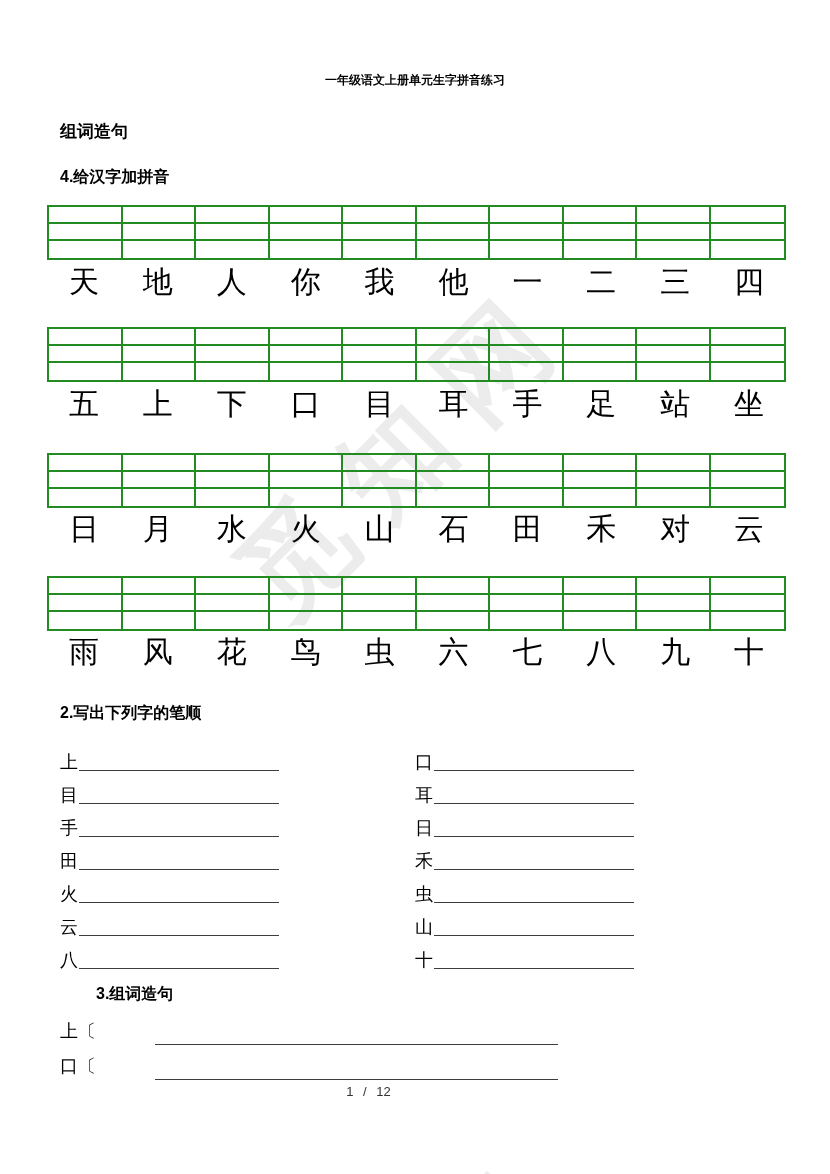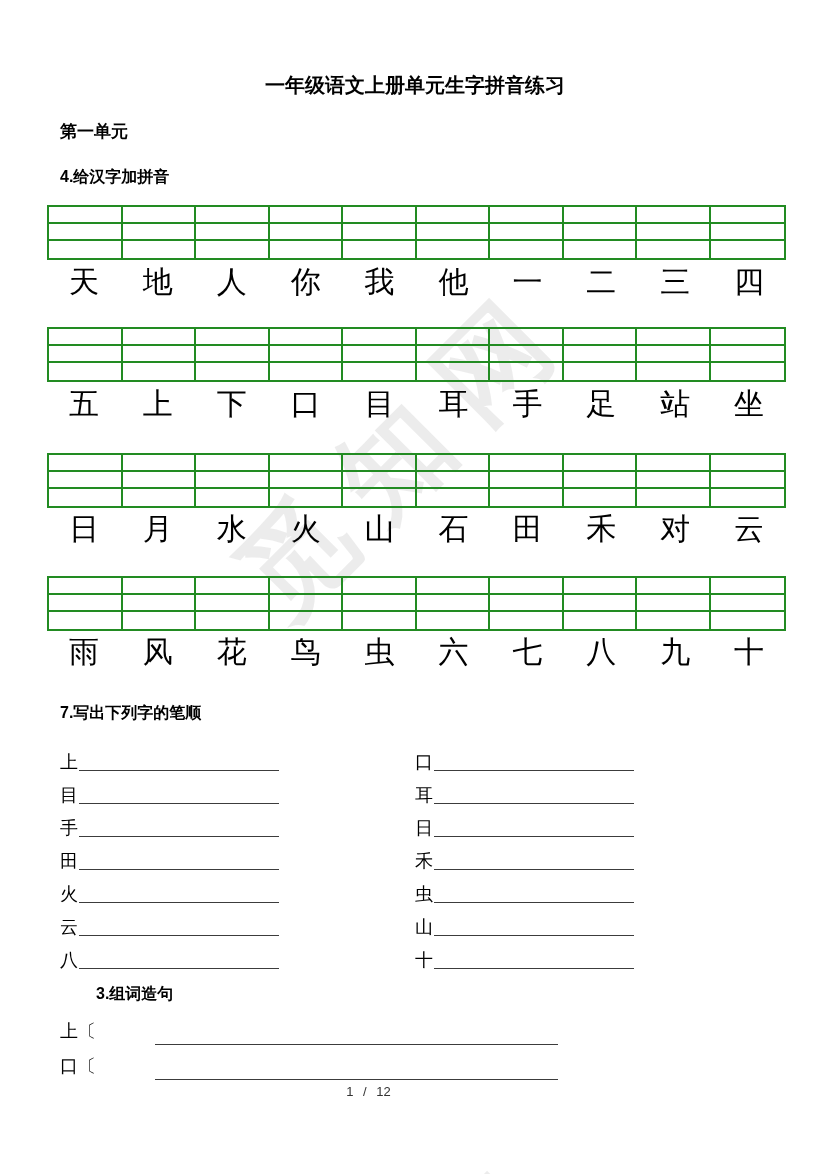--- a/index.html
+++ b/index.html
@@ -19,21 +19,21 @@
     transform:rotate(-45deg);
     pointer-events:none;
   }
   .wm-mid{left:198px;top:380px;width:414px;height:140px;line-height:140px;text-align:center;}
   .wm-bottom{left:196px;top:1253px;width:414px;height:140px;line-height:140px;text-align:center;}
 
   .layer{position:absolute;z-index:1;left:0;top:0;width:830px;height:1174px;}
 
   .page-title{
     position:absolute;left:0;top:72px;width:830px;
-    text-align:center;font-size:20px;font-weight:700;
+    text-align:center;font-size:12px;font-weight:700;
   }
   .unit-heading{
     position:absolute;left:60px;top:120px;
     font-size:17px;font-weight:700;
   }
   .sec-heading{
     position:absolute;left:60px;
     font-size:16px;font-weight:700;
   }
   .sec1{top:167px;}
@@ -94,21 +94,21 @@
 </head>
 <body>
 
 <div class="watermark wm-mid">觅知网</div>
 <div class="watermark wm-bottom">觅知网</div>
 
 <div class="layer">
 
   <div class="page-title">一年级语文上册单元生字拼音练习</div>
 
-  <div class="unit-heading">第一单元</div>
+  <div class="unit-heading">组词造句</div>
 
   <div class="sec-heading sec1">4.给汉字加拼音</div>
 
   <div class="pinyin-grid g1">
       <div class="pinyin-cell"></div>
       <div class="pinyin-cell"></div>
       <div class="pinyin-cell"></div>
       <div class="pinyin-cell"></div>
       <div class="pinyin-cell"></div>
       <div class="pinyin-cell"></div>
@@ -278,21 +278,21 @@
     <span>花</span>
     <span>鸟</span>
     <span>虫</span>
     <span>六</span>
     <span>七</span>
     <span>八</span>
     <span>九</span>
     <span>十</span>
   </div>
 
-  <div class="sec-heading sec2">7.写出下列字的笔顺</div>
+  <div class="sec-heading sec2">2.写出下列字的笔顺</div>
 
   <div class="stroke-grid">
     <div class="stroke-item">
         <span class="stroke-char">上</span>
         <span class="stroke-line"></span>
       </div>
     <div class="stroke-item">
         <span class="stroke-char">口</span>
         <span class="stroke-line"></span>
       </div>

